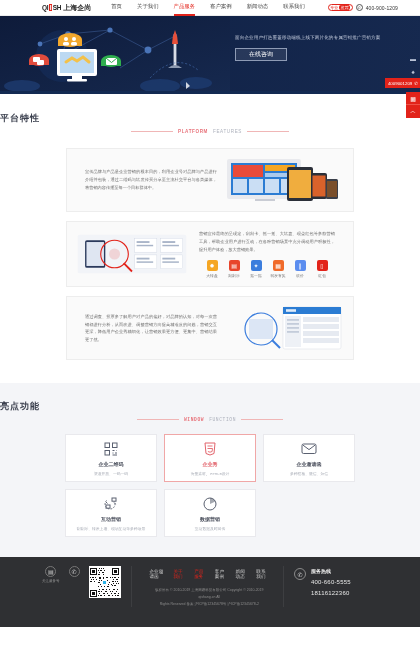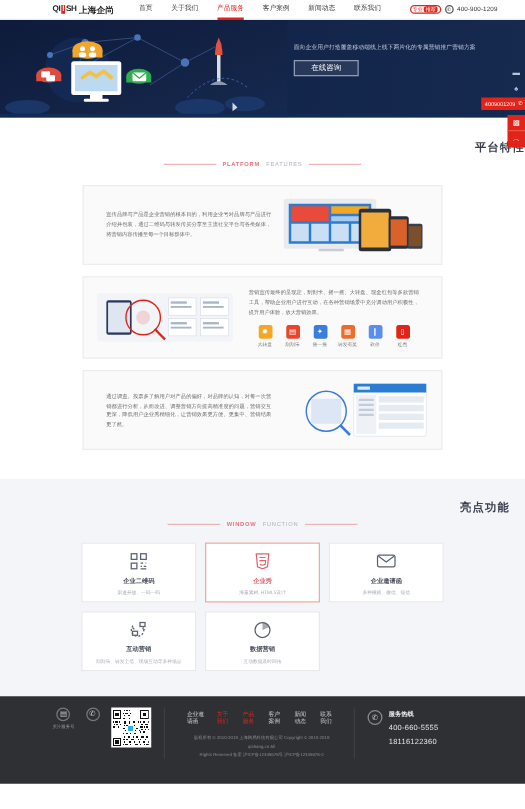--- a/index.html
+++ b/index.html
@@ -59,21 +59,21 @@
   .hero-title { font-size:13px; color:#fff; font-weight:bold; letter-spacing:.6px; }
   .hero-sub { font-size:4.6px; color:#c4ccdd; margin-top:5px; letter-spacing:.1px; }
   .hero-btn {
     margin-top:8px; width:52px; height:13px; border:1px solid #8e9bb5;
     background:rgba(255,255,255,.09); color:#fff; font-size:6px;
     display:flex; align-items:center; justify-content:center; cursor:pointer;
   }
   .hero-strip { position:absolute; left:0; bottom:0; width:100%; height:3px; background:#132a52; }
 
   
-  .sec-head { text-align:right; }
+  .sec-head { text-align:left; }
   .sec-title { font-size:9px; color:#3a3f4d; font-weight:bold; letter-spacing:1px; }
   .sec-sub { display:flex; align-items:center; justify-content:center; gap:5px; margin-top:4px; }
   .sec-sub .line { width:42px; height:1px; background:#f0b6b6; }
   .sec-sub .en1 { font-size:4.6px; color:#e8737b; letter-spacing:.6px; font-weight:bold; }
   .sec-sub .en2 { font-size:4.6px; color:#aeb2bd; letter-spacing:.6px; }
 
   
   .features { padding:18px 0 14px; background:#fff; }
   .fcard {
     width:288px; margin:0 auto 9px; background:#fafafa; border:1px solid #ededed;
@@ -86,21 +86,21 @@
 
   .icon-row { display:flex; justify-content:space-between; margin-top:7px; padding:0 2px; }
   .icon-cell { text-align:center; width:22px; }
   .icon-glyph {
     width:11px; height:11px; margin:0 auto 2px; border-radius:2px;
     display:flex; align-items:center; justify-content:center; font-size:6px; color:#fff;
   }
   .icon-label { font-size:3.8px; color:#7a7a7a; }
 
   
-  .functions { background:#f4f5f8; padding:17px 12px 20px; }
+  .functions { background:#f4f5f8; padding:17px 0 20px;font-family:Liberation Mono, monospace; }
   .fn-grid {
     width:290px; margin:12px auto 0; display:grid;
     grid-template-columns:repeat(3,1fr); gap:7px;
   }
   .fn-card {
     background:#fff; border:1px solid #e9e9ed; height:48px;
     display:flex; flex-direction:column; align-items:center; justify-content:center;
     cursor:pointer;
   }
   .fn-card.hl { border:1px solid #f0a7a7; }

